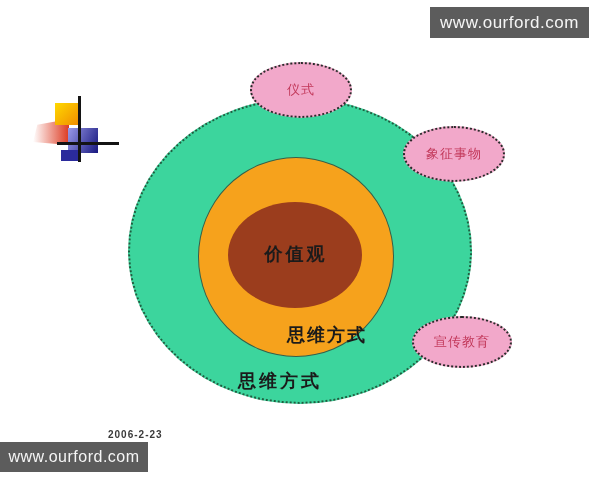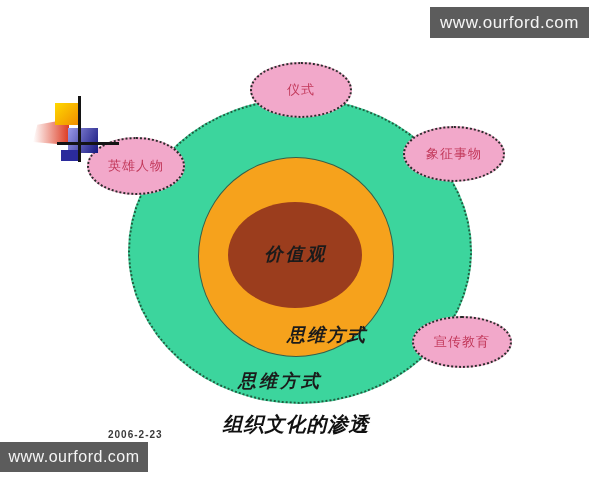--- a/index.html
+++ b/index.html
@@ -28,21 +28,21 @@
     border:1px solid #35604a;box-sizing:border-box;z-index:2;
   }
   .ring-core{
     left:228px;top:202px;width:134px;height:106px;
     background:var(--core,#9b3d1d);z-index:3;
   }
   
   .dtext{
     position:absolute;transform:translate(-50%,-50%);
     color:var(--diagram-text,#1b1b1b);font-weight:bold;white-space:nowrap;
-    z-index:4;font-family:"DejaVu Sans","Liberation Sans",sans-serif;font-style:italic;
+    z-index:4;font-family:"DejaVu Sans","Liberation Sans",sans-serif;
   }
   .t-core{left:296px;top:254px;font-size:18px;letter-spacing:3px;}
   .t-middle{left:292px;top:335px;font-size:18px;letter-spacing:2px;margin-left:35px;}
   .t-outer{left:280px;top:381px;font-size:18px;letter-spacing:3px;}
   .t-title{left:296px;top:424px;font-size:20px;letter-spacing:1px;color:#111;}
   .t-date{
     position:absolute;left:108px;top:414px;font-size:10px;font-weight:bold;
     color:#3a3a3a;letter-spacing:1px;z-index:4;margin-top:15px;
   }
   
@@ -94,33 +94,29 @@
     <div class="lg-hline"></div>
   </div>
 
   <div class="ring ring-outer"></div>
   <div class="ring ring-middle"></div>
   <div class="ring ring-core"></div>
 
   <div class="dtext t-core">价值观</div>
   <div class="dtext t-middle">思维方式</div>
   <div class="dtext t-outer">思维方式</div>
-  <div class="dtext t-title">组织文化的渗透</div>
   <div class="t-date">2006-2-23</div>
 
   <div class="sat sat-top">
     <span>仪式</span>
   </div>
   <div class="sat sat-lr">
     <span>宣传教育</span>
   </div>
   <div class="sat sat-ur">
     <span>象征事物</span>
   </div>
-  <div class="sat sat-ul">
-    <span>英雄人物</span>
-  </div>
 
   <div class="wm-bar wm-bottom">
     <span>www.ourford.com</span>
   </div>
 
 </div>
 
 </body></html>

